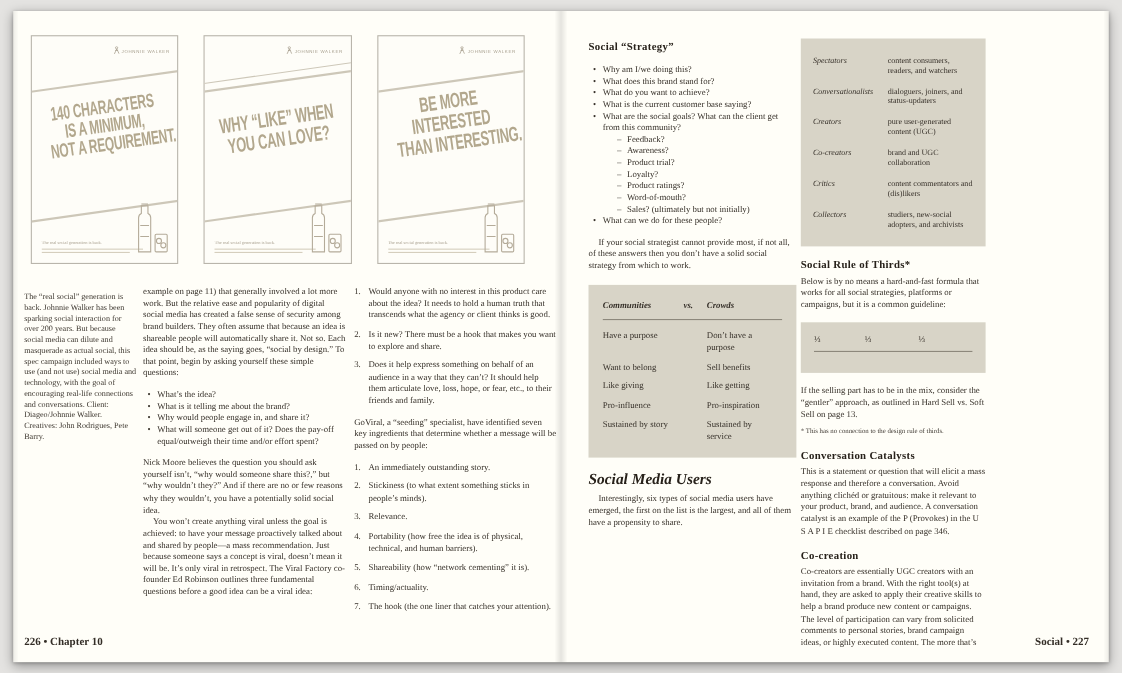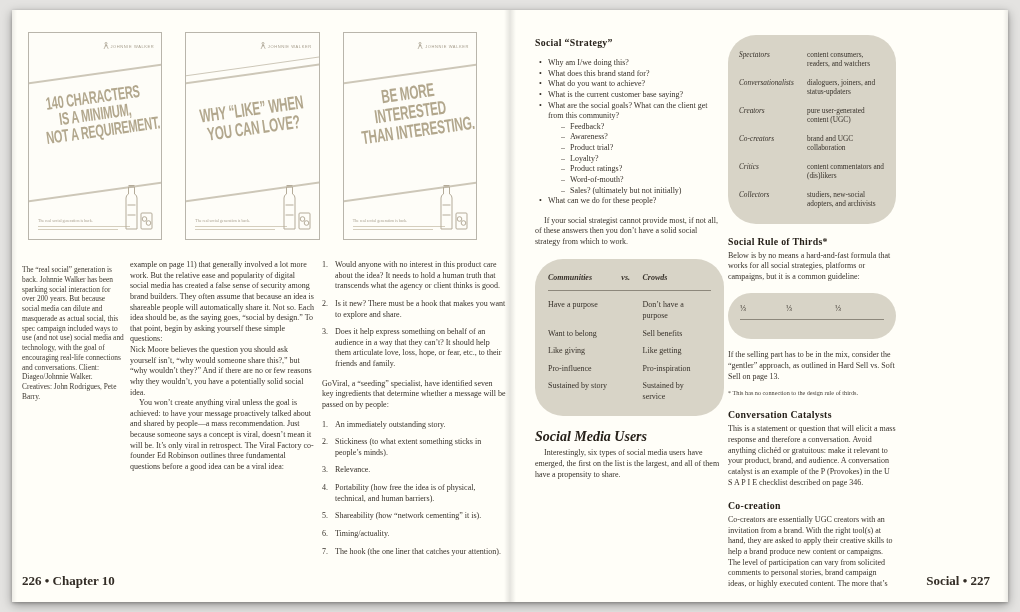--- a/index.html
+++ b/index.html
@@ -57,39 +57,39 @@
 
   .numlist { counter-reset: it; margin-bottom:9px; }
   .numitem { position:relative; padding-left:13px; counter-increment: it; margin-bottom:7px; }
   .numitem::before { content:counter(it) "."; position:absolute; left:0; }
 
   .h1 { font-weight:bold; font-size:9.8px; letter-spacing:0.3px; color:#27211a; margin:11px 0 3px; }
   .h1.first { margin-top:0; }
   .h2i { font-weight:bold; font-style:italic; font-size:14px; margin:12px 0 2px; color:#27211a; }
 
   
-  .graybox { background:#d8d4c7; padding:14px 13px 13px; margin:11px 0 0;border-radius:28px; }
+  .graybox { background:#d8d4c7; padding:14px 13px 13px; margin:11px 0 0; }
   .comm-head { display:grid; grid-template-columns:45% 13% 42%; font-style:italic; font-weight:bold; }
   .comm-rule { border-bottom:1px solid #8d887c; margin:7px 0 9px; }
   .comm-rows { display:grid; grid-template-columns:58% 42%; row-gap:7px; }
   .comm-cell { padding-right:8px; }
 
   .types-box { margin-top:25px; padding:15px 11px; display:grid; grid-template-columns:68px 1fr;
             row-gap:9px; font-size:7.3px; line-height:1.3; }
   .type-term { font-style:italic; }
 
   .thirds-box { padding:11px 12px 12px; margin:10px 0 11px; }
   .thirds-row { display:grid; grid-template-columns:32% 34% 34%; }
   .thirds-frac { font-size:8px; }
   .thirds-rule { border-bottom:1px solid #8d887c; margin:5px 0 7px; }
   .thirds-label { font-size:7.8px; line-height:1.25; padding-right:6px; }
 
   .footnote { font-size:6.2px; margin:7px 0 2px; color:#46403a; }
 
-  .footer { position:absolute; bottom:13px; font-size:13px; font-weight:bold; color:#332d26; }
+  .footer { position:absolute; bottom:13px; font-size:10px; font-weight:bold; color:#332d26; }
   .footer-left { left:10px; }
   .footer-right { right:18px; }
 
   svg { display:block; }
 </style>
 </head>
 <body>
 
 <div class="spread">
 
@@ -194,20 +194,26 @@
               <circle cx="26.5" cy="42" r="2.3"></circle>
           </g>
         </svg>
       </div>
     </div>
 
     <div class="caption">The “real social” generation is back. Johnnie Walker has been sparking social interaction for over 200 years. But because social media can dilute and masquerade as actual social, this spec campaign included ways to use (and not use) social media and technology, with the goal of encouraging real-life connections and conversations. Client: Diageo/Johnnie Walker. Creatives: John Rodrigues, Pete Barry.</div>
 
     <div class="col col-1">
       <div class="para">example on page 11) that generally involved a lot more work. But the relative ease and popularity of digital social media has created a false sense of security among brand builders. They often assume that because an idea is shareable people will automatically share it. Not so. Each idea should be, as the saying goes, “social by design.” To that point, begin by asking yourself these simple questions:</div>
+      <div class="bullets">
+        <div class="bullet">What’s the idea?</div>
+        <div class="bullet">What is it telling me about the brand?</div>
+        <div class="bullet">Why would people engage in, and share it?</div>
+        <div class="bullet">What will someone get out of it? Does the pay-off equal/outweigh their time and/or effort spent?</div>
+      </div>
       <div class="para">Nick Moore believes the question you should ask yourself isn’t, “why would someone share this?,” but “why wouldn’t they?” And if there are no or few reasons why they wouldn’t, you have a potentially solid social idea.</div>
       <div class="para indent">You won’t create anything viral unless the goal is achieved: to have your message proactively talked about and shared by people—a mass recommendation. Just because someone says a concept is viral, doesn’t mean it will be. It’s only viral in retrospect. The Viral Factory co-founder Ed Robinson outlines three fundamental questions before a good idea can be a viral idea:</div>
     </div>
 
     <div class="col col-2">
       <div class="numlist">
         <div class="numitem">Would anyone with no interest in this product care about the idea? It needs to hold a human truth that transcends what the agency or client thinks is good.</div>
         <div class="numitem">Is it new? There must be a hook that makes you want to explore and share.</div>
         <div class="numitem">Does it help express something on behalf of an audience in a way that they can’t? It should help them articulate love, loss, hope, or fear, etc., to their friends and family.</div>
       </div>

